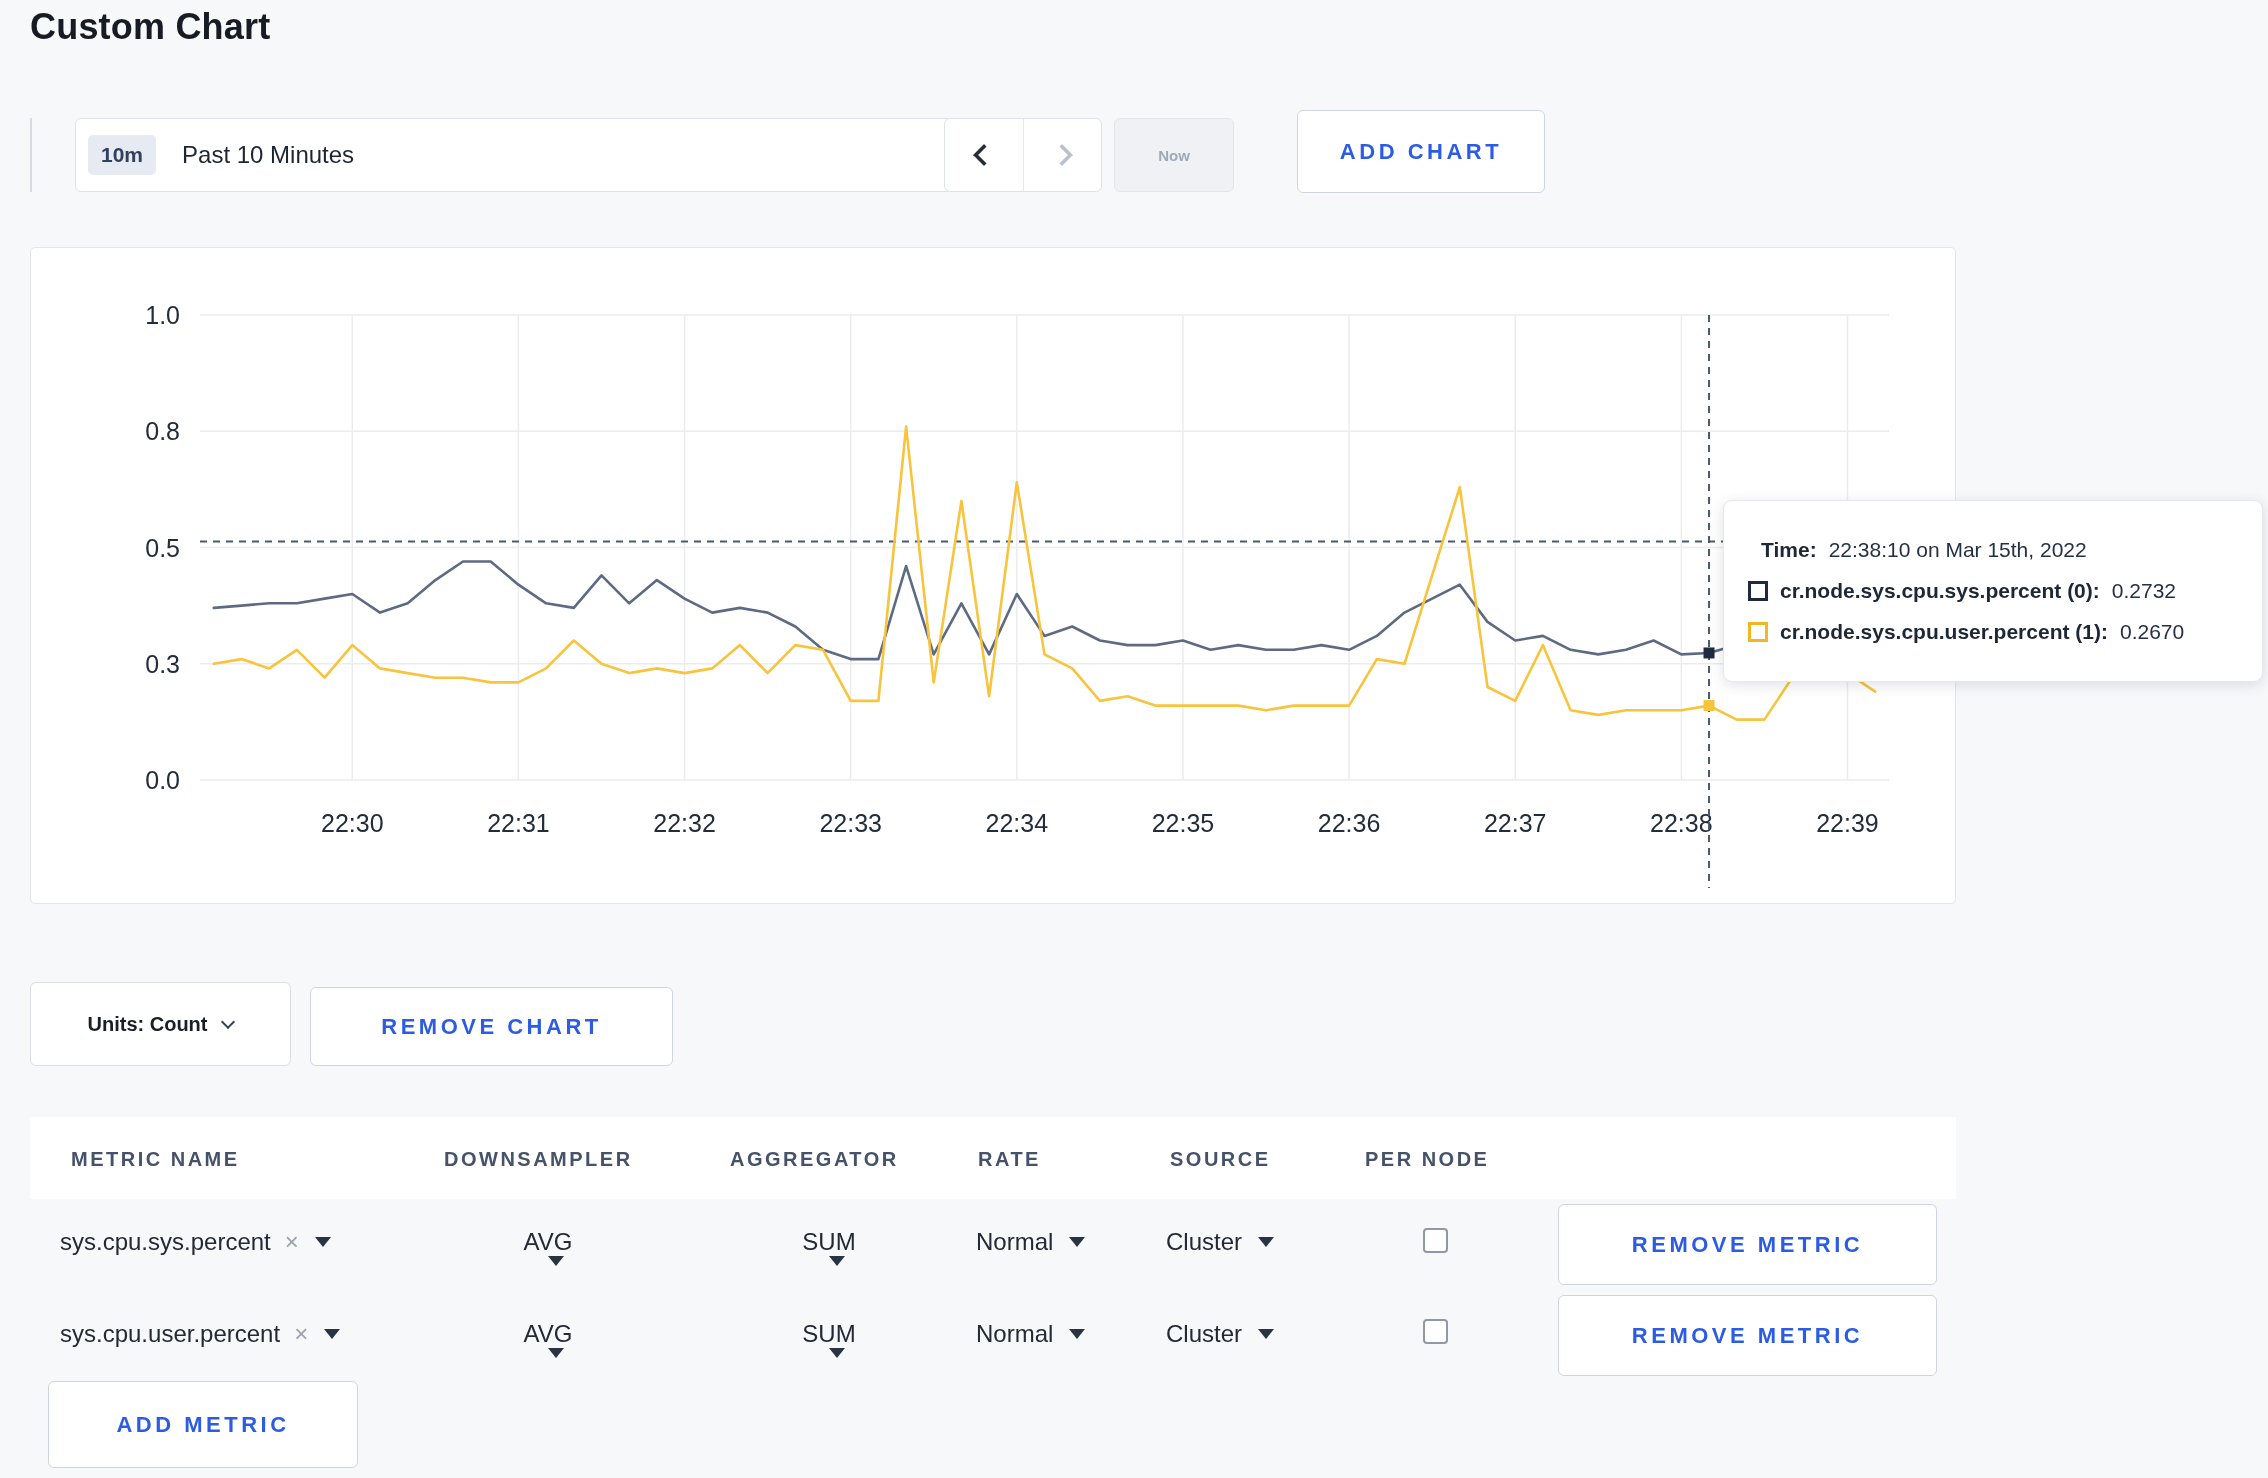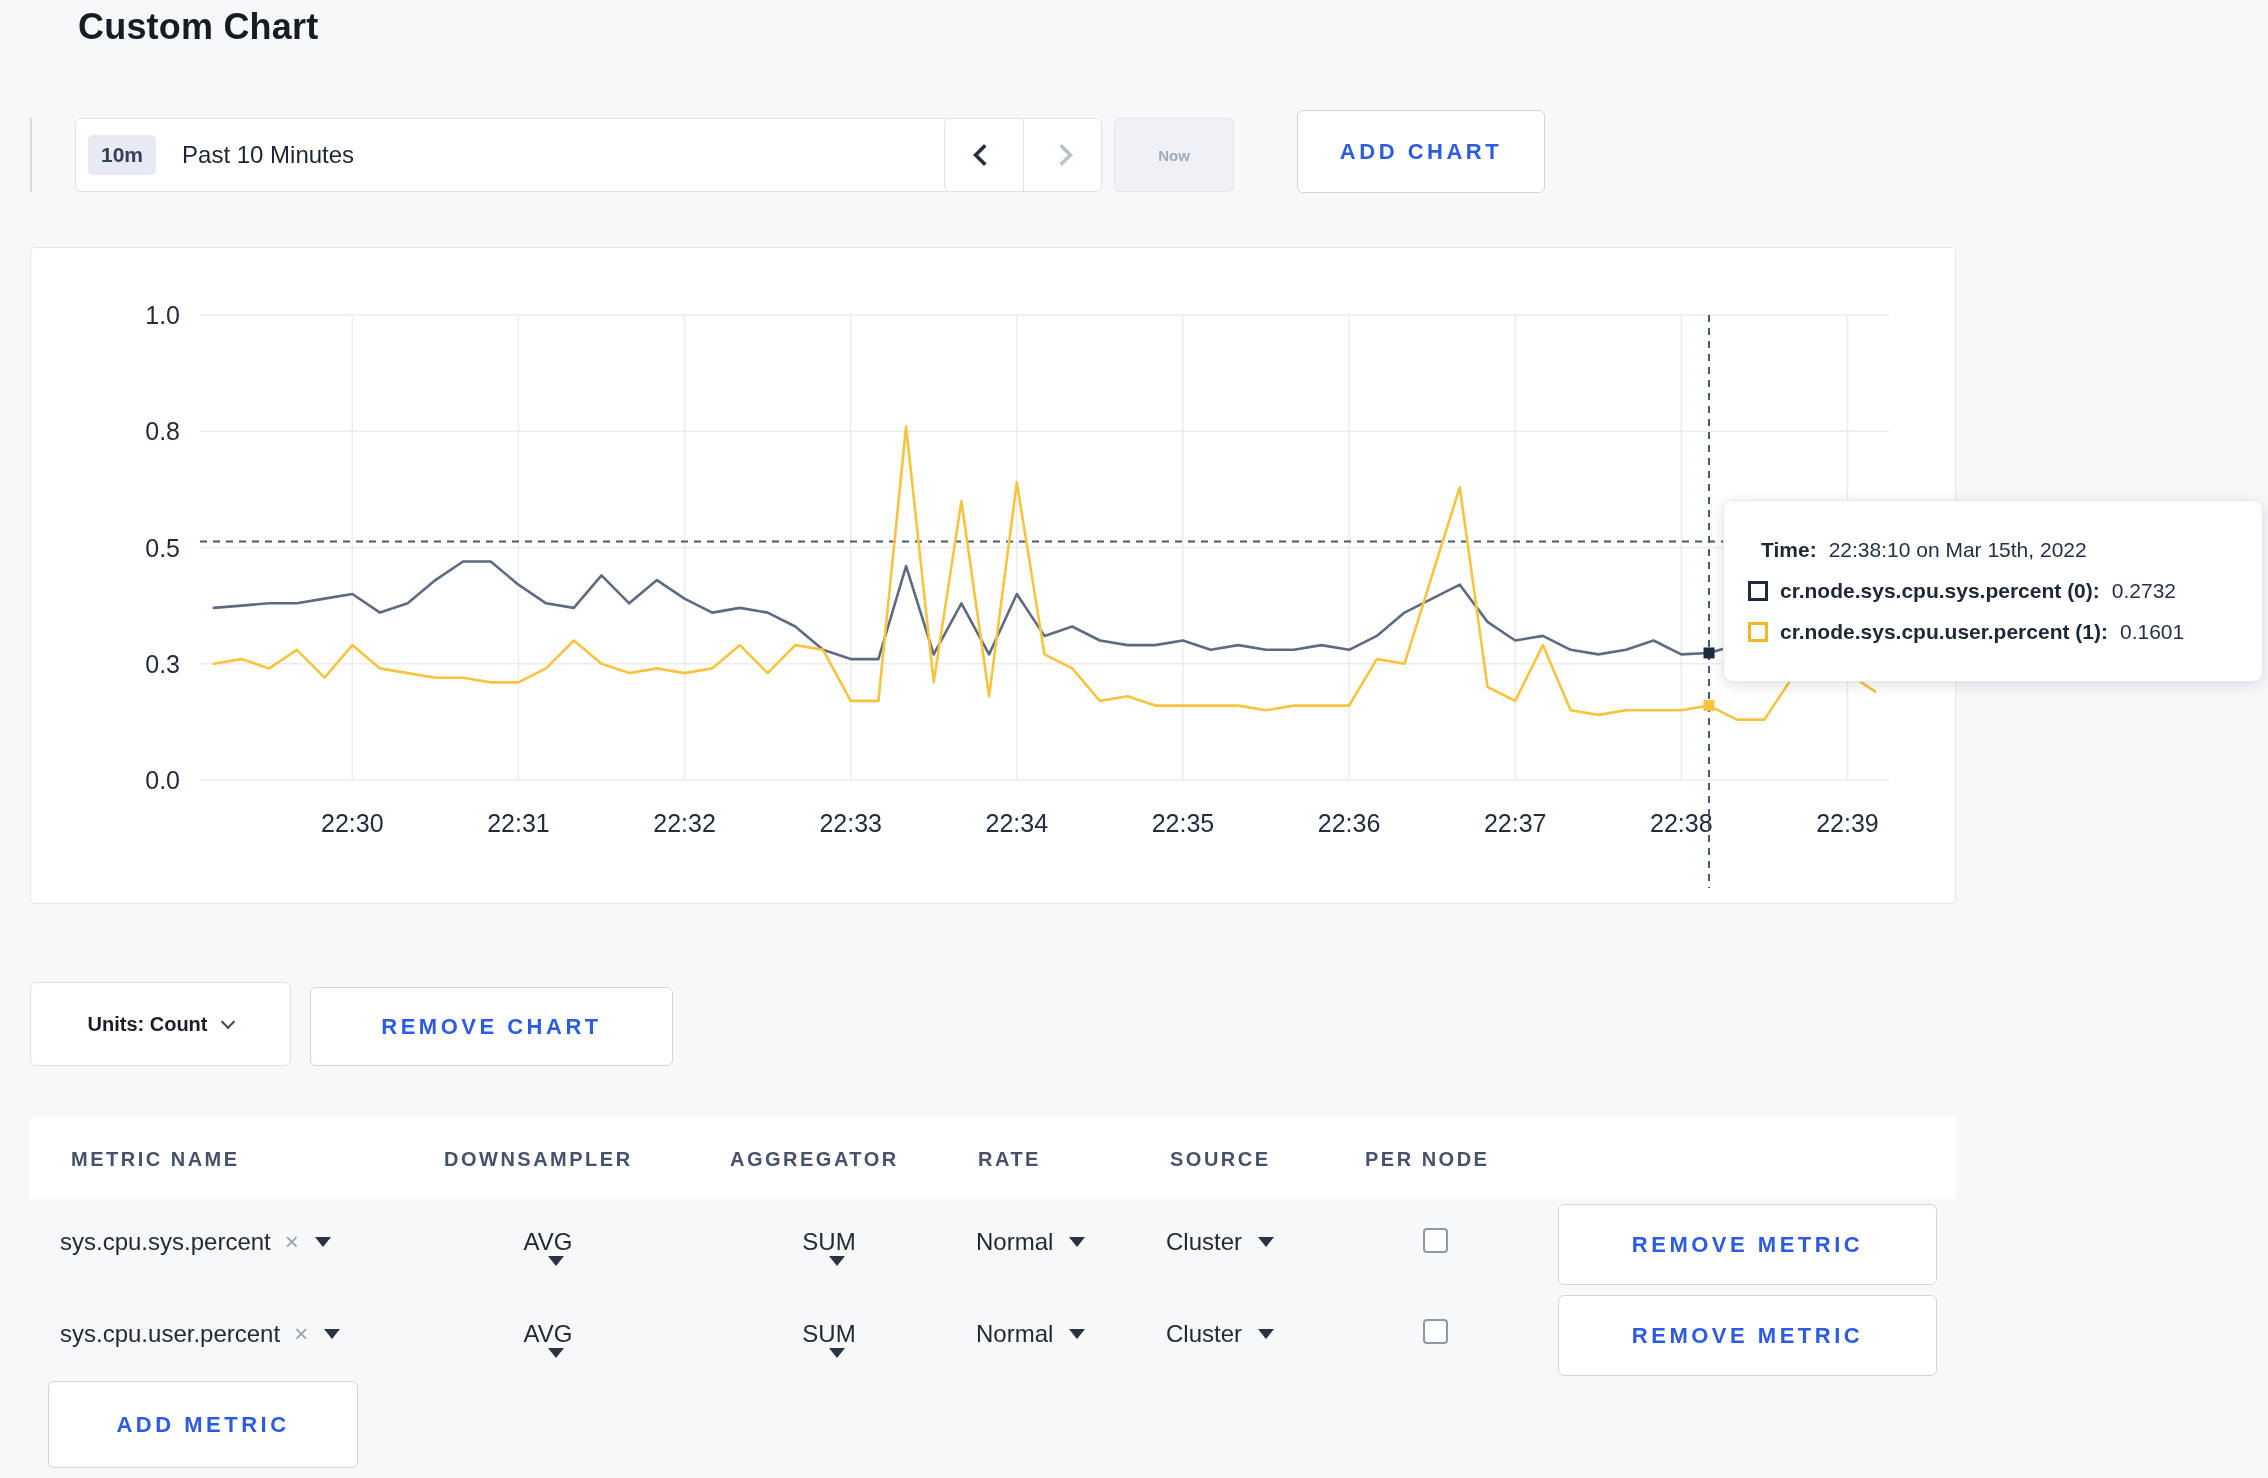--- a/index.html
+++ b/index.html
@@ -3,21 +3,21 @@
 <meta charset="utf-8">
 <style>
   * { margin:0; padding:0; box-sizing:border-box; }
   html,body { width:2268px; height:1478px; }
   body {
     font-family:"Liberation Sans","DejaVu Sans",sans-serif;
     background:#f7f8fa; color:#242b36; position:relative; overflow:hidden;
   }
   .page-title {
     position:absolute; left:30px; top:6px;
-    font-size:36px; font-weight:700; color:#171c24; letter-spacing:.2px;margin-left:48px;
+    font-size:36px; font-weight:700; color:#171c24; letter-spacing:.2px;
   }
   
   .toolbar-divider {
     position:absolute; left:30px; top:118px; width:2px; height:74px; background:#d8dce2;
   }
   .time-select {
     position:absolute; left:75px; top:118px; width:948px; height:74px;
     background:#fff; border:1px solid #dfe3e9; border-radius:6px;
     display:flex; align-items:center; padding:0 12px; cursor:pointer;
   }
@@ -182,21 +182,21 @@
     <span class="tt-value">22:38:10 on Mar 15th, 2022</span>
   </div>
   <div class="tt-row">
     <span class="tt-swatch" id="sw0" style="border-color: rgb(31, 43, 61);"></span>
     <span class="tt-label">cr.node.sys.cpu.sys.percent (0):</span>
     <span class="tt-value">0.2732</span>
   </div>
   <div class="tt-row">
     <span class="tt-swatch" id="sw1" style="border-color: rgb(242, 184, 36);"></span>
     <span class="tt-label">cr.node.sys.cpu.user.percent (1):</span>
-    <span class="tt-value">0.1601</span>
+    <span class="tt-value">0.2670</span>
   </div>
 </div>
 
 <div class="units-btn">
   <span class="label">Units: Count</span>
   <span class="chev-sm"></span>
 </div>
 <div class="btn-blue-outline remove-chart-btn">REMOVE CHART</div>
 
 <div class="table-header-band"></div>

